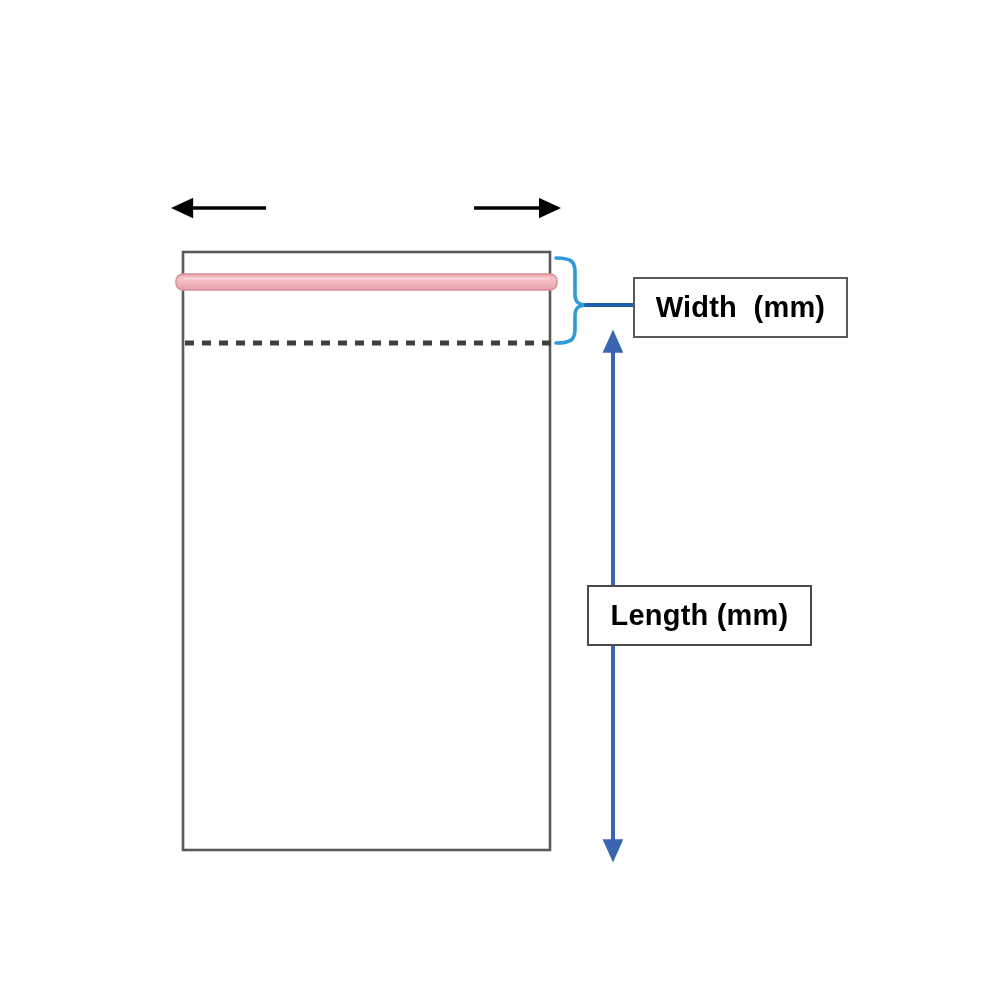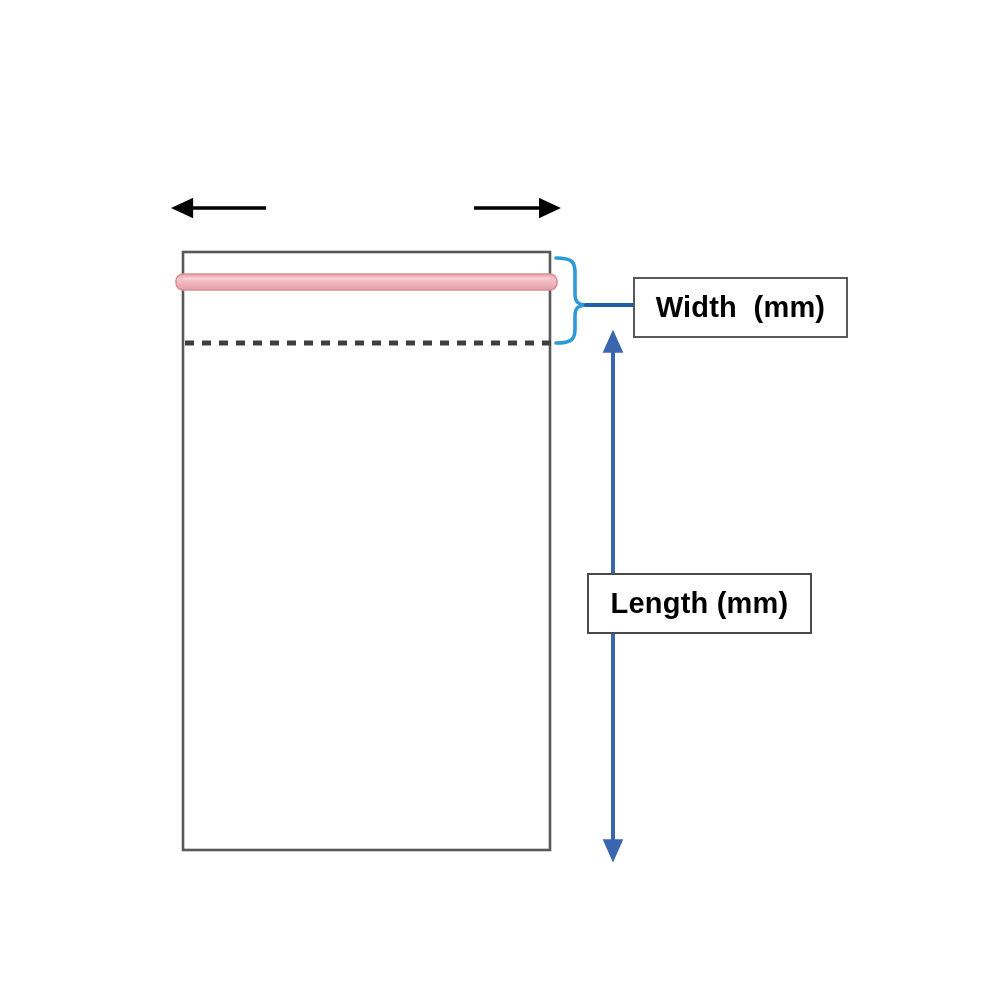--- a/index.html
+++ b/index.html
@@ -47,21 +47,21 @@
   #flap-label {
     left: 633px;
     top: 277px;
     width: 215px;
     height: 61px;
     font-size: 29px;
     border-color: #595959;
   }
   #length-label {
     left: 587px;
-    top: 573px;
+    top: 585px;
     width: 225px;
     height: 61px;
     font-size: 29px;
     border-color: #4a4a4a;
   }
 </style>
 </head>
 <body>
 
 <div id="canvas">

